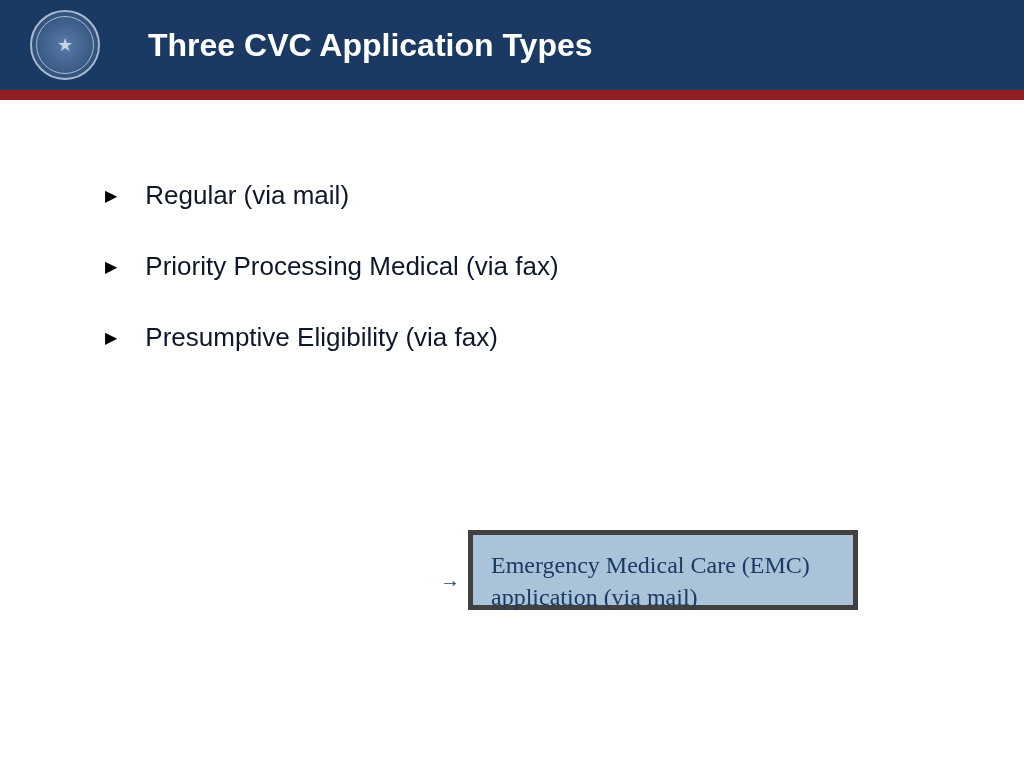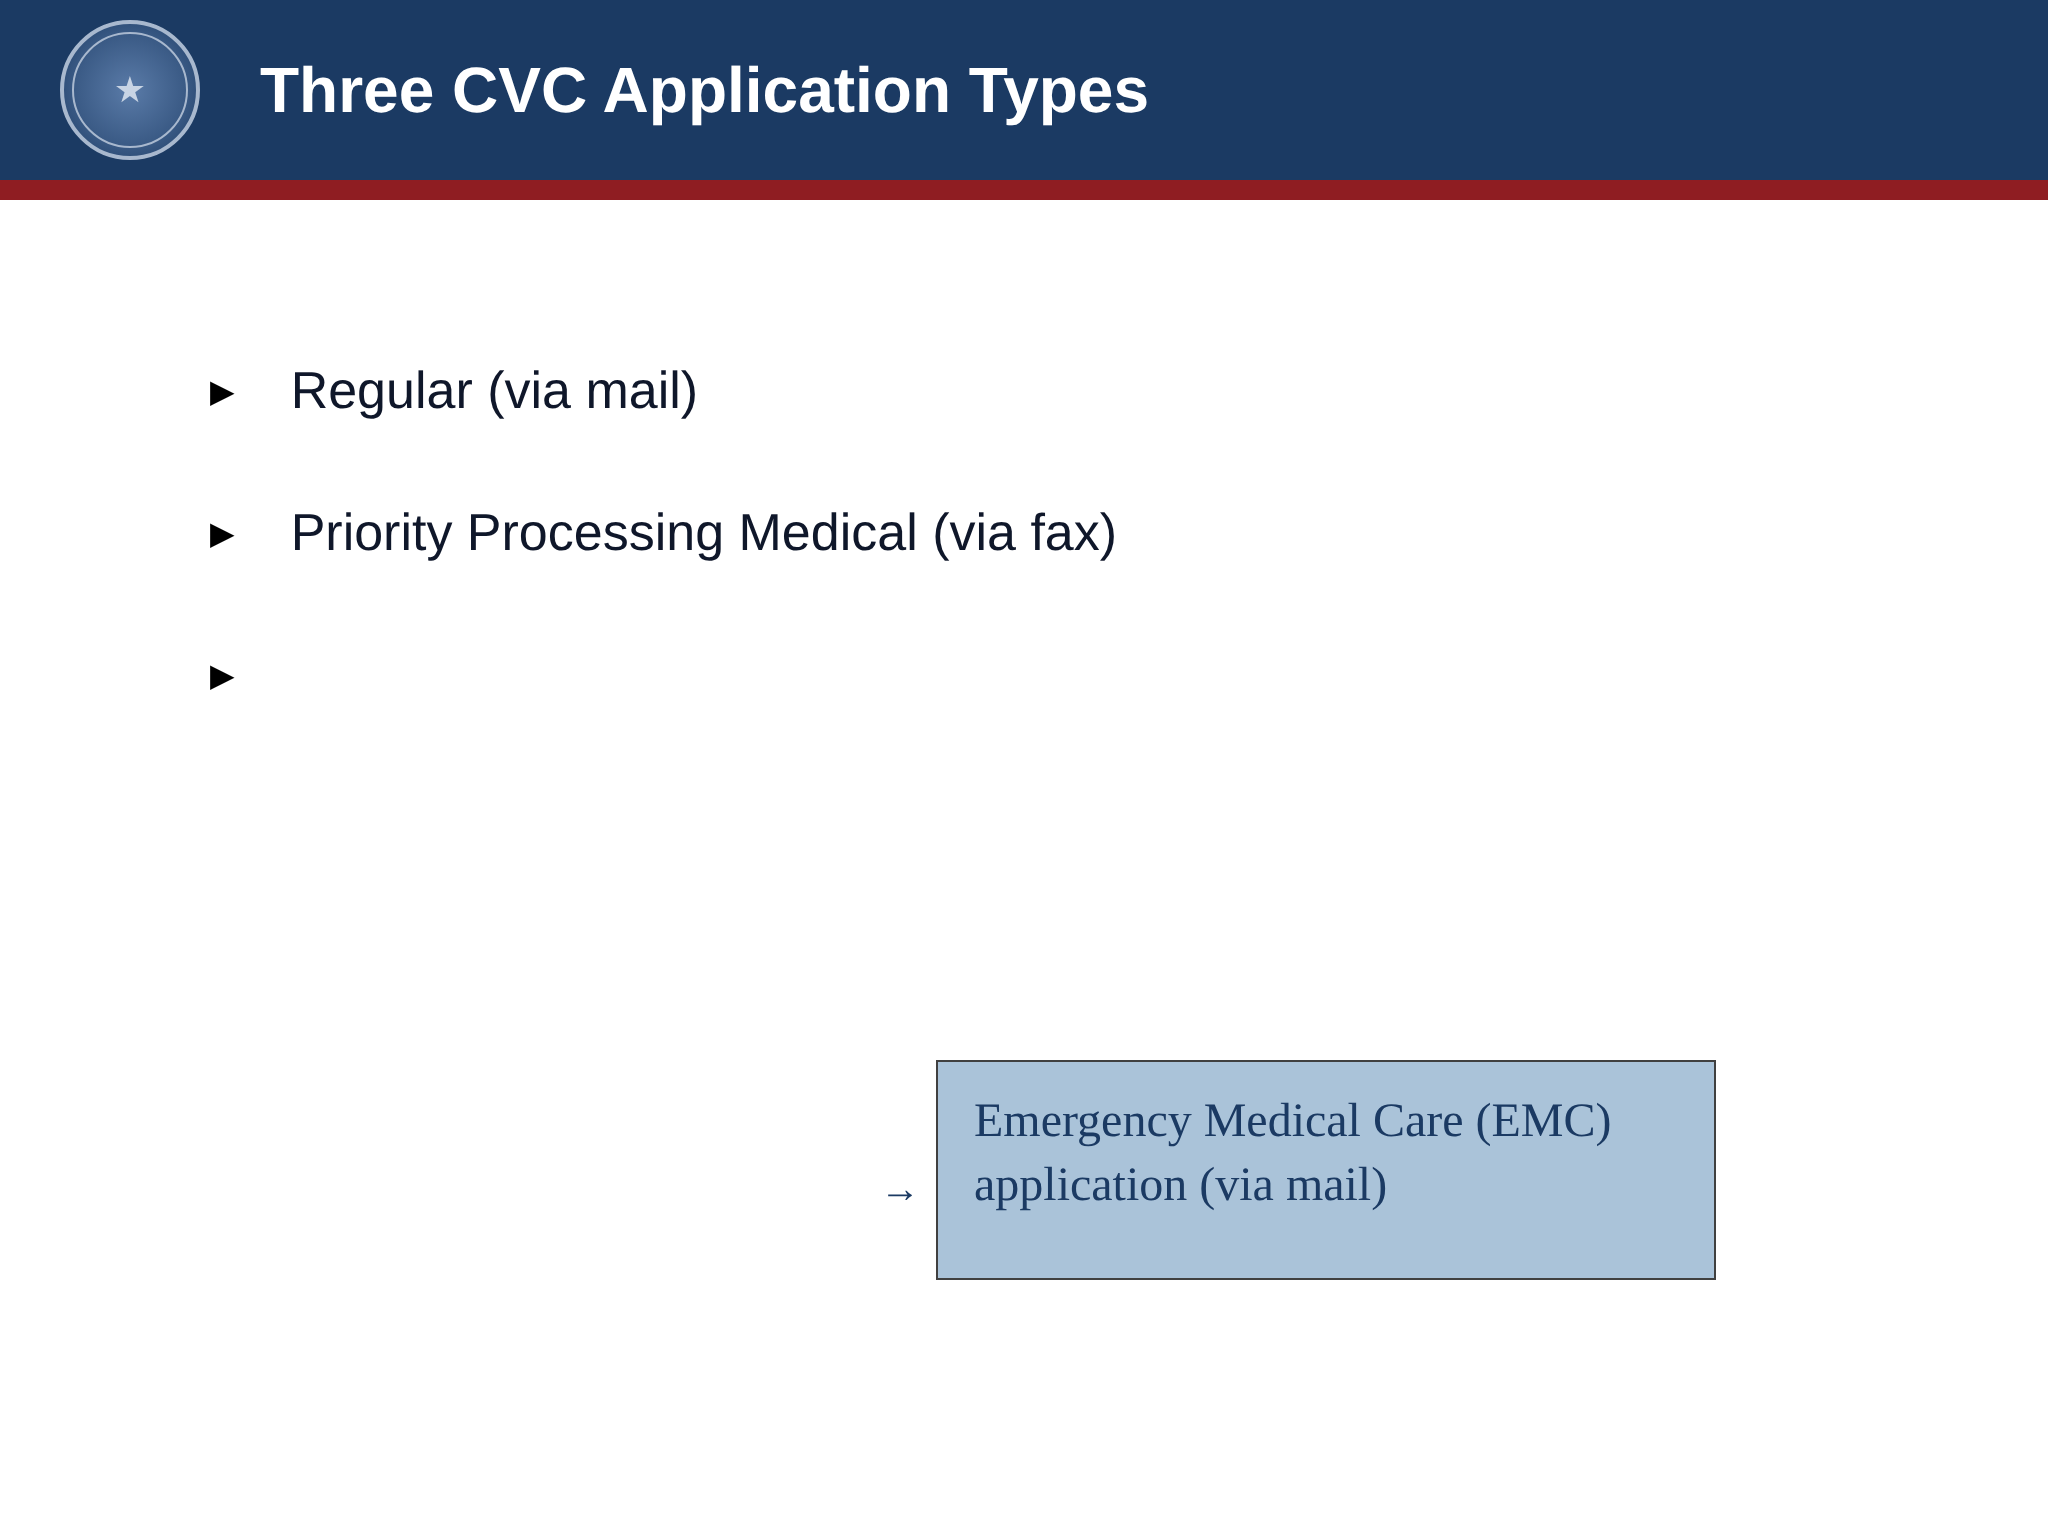--- a/index.html
+++ b/index.html
@@ -49,21 +49,21 @@
       display: flex;
       align-items: center;
       justify-content: center;
       color: #c8d4e4;
       font-size: 18px;
     }
     .title {
       color: #ffffff;
       font-size: 32px;
       font-weight: bold;
-      margin-left: 30px;
+      margin-left: 48px;
     }
     .accent-bar {
       width: 100%;
       height: 10px;
       background: #8f1d22;
     }
     .content {
       padding: 80px 90px 0 105px;
     }
     .bullet-list {
@@ -94,23 +94,23 @@
       align-items: center;
     }
     .arrow {
       color: #1b3a63;
       font-size: 20px;
       margin-right: 8px;
       margin-top: 20px;
     }
     .callout-box {
       width: 390px;
-      height: 110px;
+      height: 80px;
       background: #aac3d9;
-      border: 1px solid #404040;
+      border: 5px solid #404040;
       padding: 14px 18px;
     }
     .callout-text {
       color: #1b3a63;
       font-size: 24px;
       font-family: "Times New Roman", Times, serif;
       line-height: 1.35;
     }
   </style>
 </head>
@@ -129,20 +129,21 @@
     <li class="bullet-item">
       <span class="bullet-marker">▶</span>
       <span class="bullet-text">Regular (via mail)</span>
     </li>
     <li class="bullet-item">
       <span class="bullet-marker">▶</span>
       <span class="bullet-text">Priority Processing Medical (via fax)</span>
     </li>
     <li class="bullet-item">
       <span class="bullet-marker">▶</span>
+      <span class="bullet-text">Presumptive Eligibility (via fax)</span>
     </li>
   </ul>
 </div>
 
 <div class="callout-wrap">
   <span class="arrow">→</span>
   <div class="callout-box">
     <div class="callout-text">Emergency Medical Care (EMC) application (via mail)</div>
   </div>
 </div>

